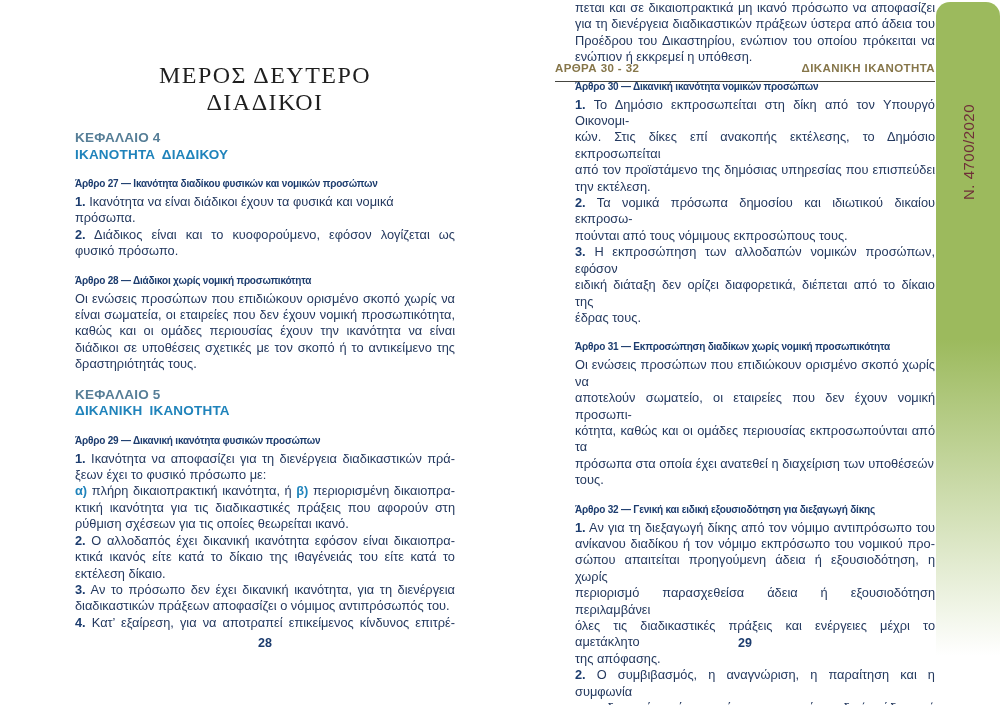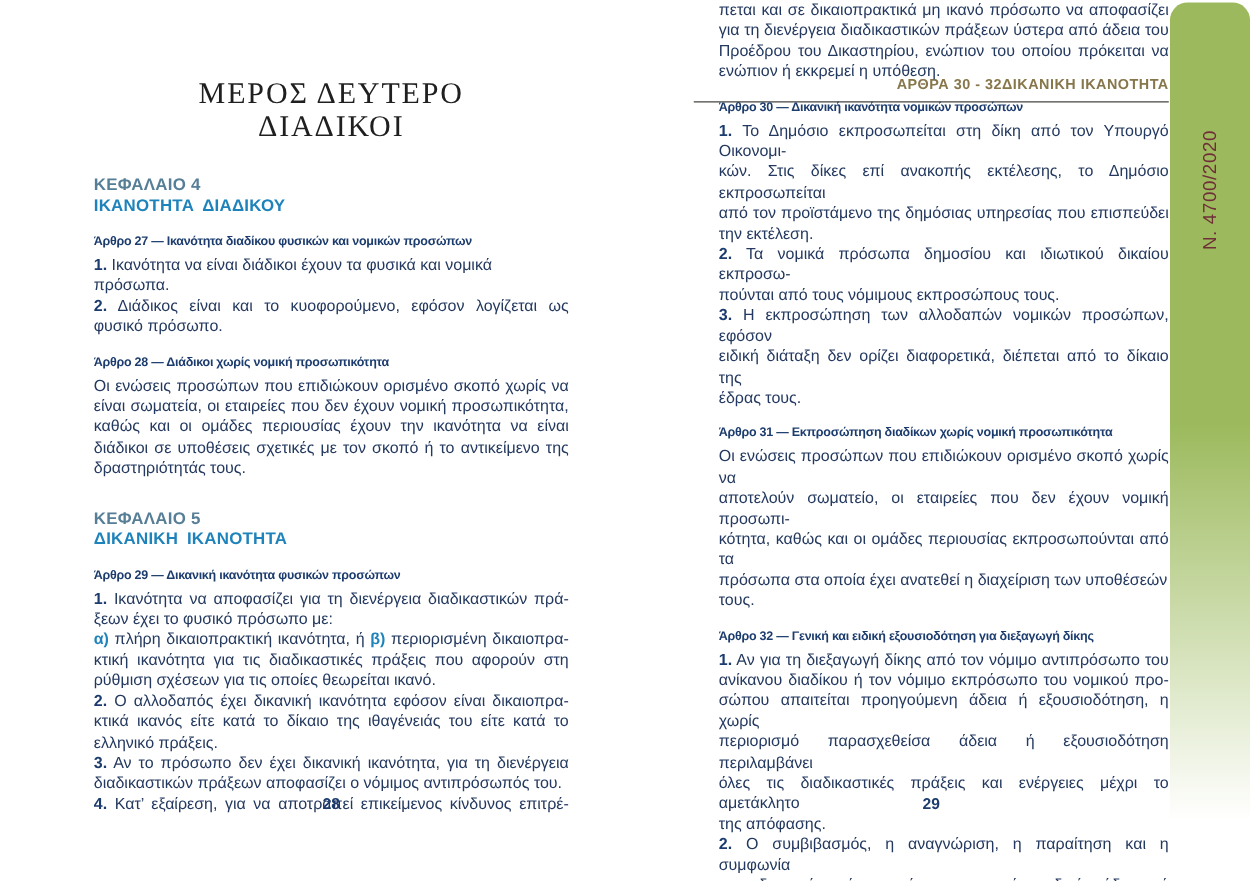--- a/index.html
+++ b/index.html
@@ -15,21 +15,21 @@
 
   .part-title{
     margin-top:62px;text-align:center;
     font-family:"Liberation Serif","DejaVu Serif",serif;
     font-size:24px;line-height:27px;letter-spacing:1.5px;color:#1f1f1f;
   }
 
   .blocks{position:relative;}
   .page-right .blocks{margin-left:20px;}
 
-  .chapter{margin-top:24px;font-weight:bold;font-size:13.5px;line-height:16.5px;letter-spacing:.2px;}
+  .chapter{margin-top:14px;font-weight:bold;font-size:13.5px;line-height:16.5px;letter-spacing:.2px;}
   .ch1{color:#567e97;}
   .ch2{color:#1f83bb;word-spacing:3px;}
 
   .art{
     margin-top:12px;margin-bottom:2px;
     font-weight:bold;font-size:10px;line-height:17px;letter-spacing:-.2px;
     color:#1c3c6e;white-space:nowrap;
   }
 
   .line{font-size:12.8px;line-height:16.4px;color:#24395f;}
@@ -37,21 +37,21 @@
   .s-b{font-weight:bold;color:#1c3c6e;}
   .s-bl{font-weight:bold;color:#1f83bb;}
 
   .pagenum{
     position:absolute;top:636px;left:0;width:100%;text-align:center;
     font-weight:bold;font-size:12.5px;color:#1c3c6e;
   }
 
   .running-header{
     position:absolute;top:62px;left:0;width:100%;
-    display:flex;justify-content:flex-end;align-items:flex-end;
+    display:flex;justify-content:space-between;align-items:flex-end;
     font-weight:bold;font-size:11.5px;letter-spacing:.4px;color:#86764a;
     padding-bottom:7px;border-bottom:1.5px solid #454540;box-sizing:border-box;
   }
 
   .sidebar-tab{
     position:absolute;left:936px;top:2px;width:64px;height:703px;
     border-radius:14px 14px 0 0;
     background:linear-gradient(180deg,#9cba5d 0%,#9cba5d 48%,rgba(156,186,93,0) 93%);
   }
   .sidebar-label{
@@ -99,21 +99,21 @@
         <div class="para">
           <div class="line j"><span class="s-b">1.</span><span> Ικανότητα να αποφασίζει για τη διενέργεια διαδικαστικών πρά-</span></div>
           <div class="line"><span>ξεων έχει το φυσικό πρόσωπο με:</span></div>
           <div class="line j"><span class="s-bl">α)</span><span> πλήρη δικαιοπρακτική ικανότητα, ή </span><span class="s-bl">β)</span><span> περιορισμένη δικαιοπρα-</span></div>
           <div class="line j"><span>κτική ικανότητα για τις διαδικαστικές πράξεις που αφορούν στη</span></div>
           <div class="line"><span>ρύθμιση σχέσεων για τις οποίες θεωρείται ικανό.</span></div>
         </div>
         <div class="para">
           <div class="line j"><span class="s-b">2.</span><span> Ο αλλοδαπός έχει δικανική ικανότητα εφόσον είναι δικαιοπρα-</span></div>
           <div class="line j"><span>κτικά ικανός είτε κατά το δίκαιο της ιθαγένειάς του είτε κατά το</span></div>
-          <div class="line"><span>ελληνικό πράξεις.</span></div>
+          <div class="line"><span>εκτέλεση δίκαιο.</span></div>
         </div>
         <div class="para">
           <div class="line j"><span class="s-b">3.</span><span> Αν το πρόσωπο δεν έχει δικανική ικανότητα, για τη διενέργεια</span></div>
           <div class="line"><span>διαδικαστικών πράξεων αποφασίζει ο νόμιμος αντιπρόσωπός του.</span></div>
         </div>
         <div class="para">
           <div class="line j"><span class="s-b">4.</span><span> Κατ’ εξαίρεση, για να αποτραπεί επικείμενος κίνδυνος επιτρέ-</span></div>
         </div>
       </div>
     <div class="pagenum">28</div>

